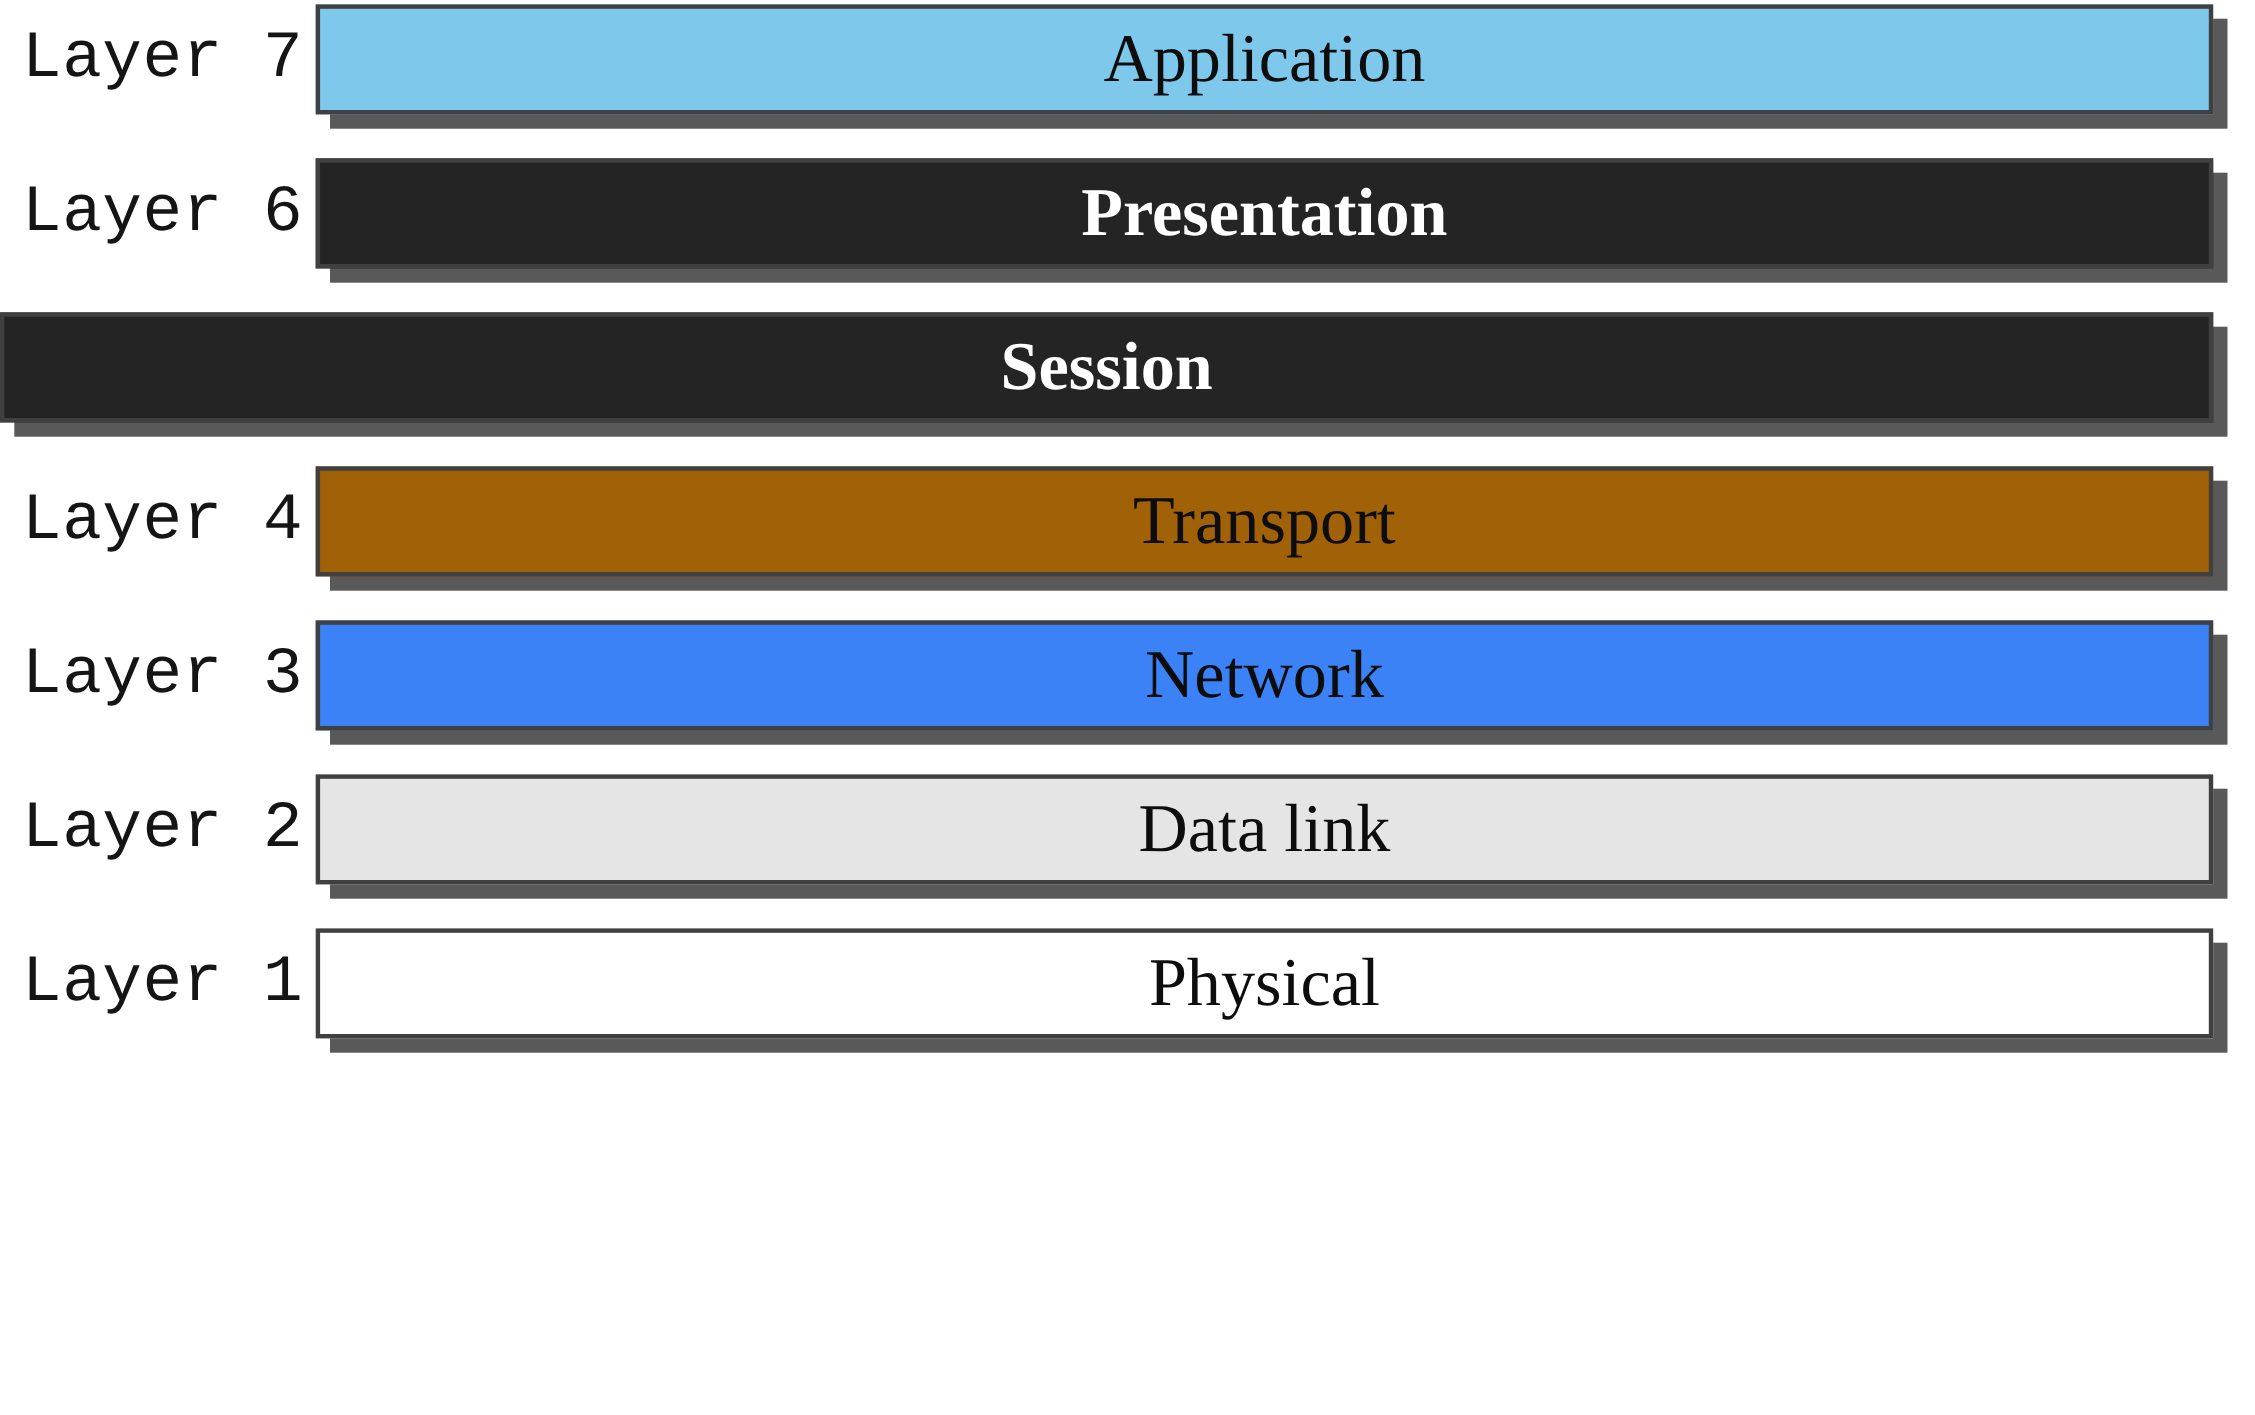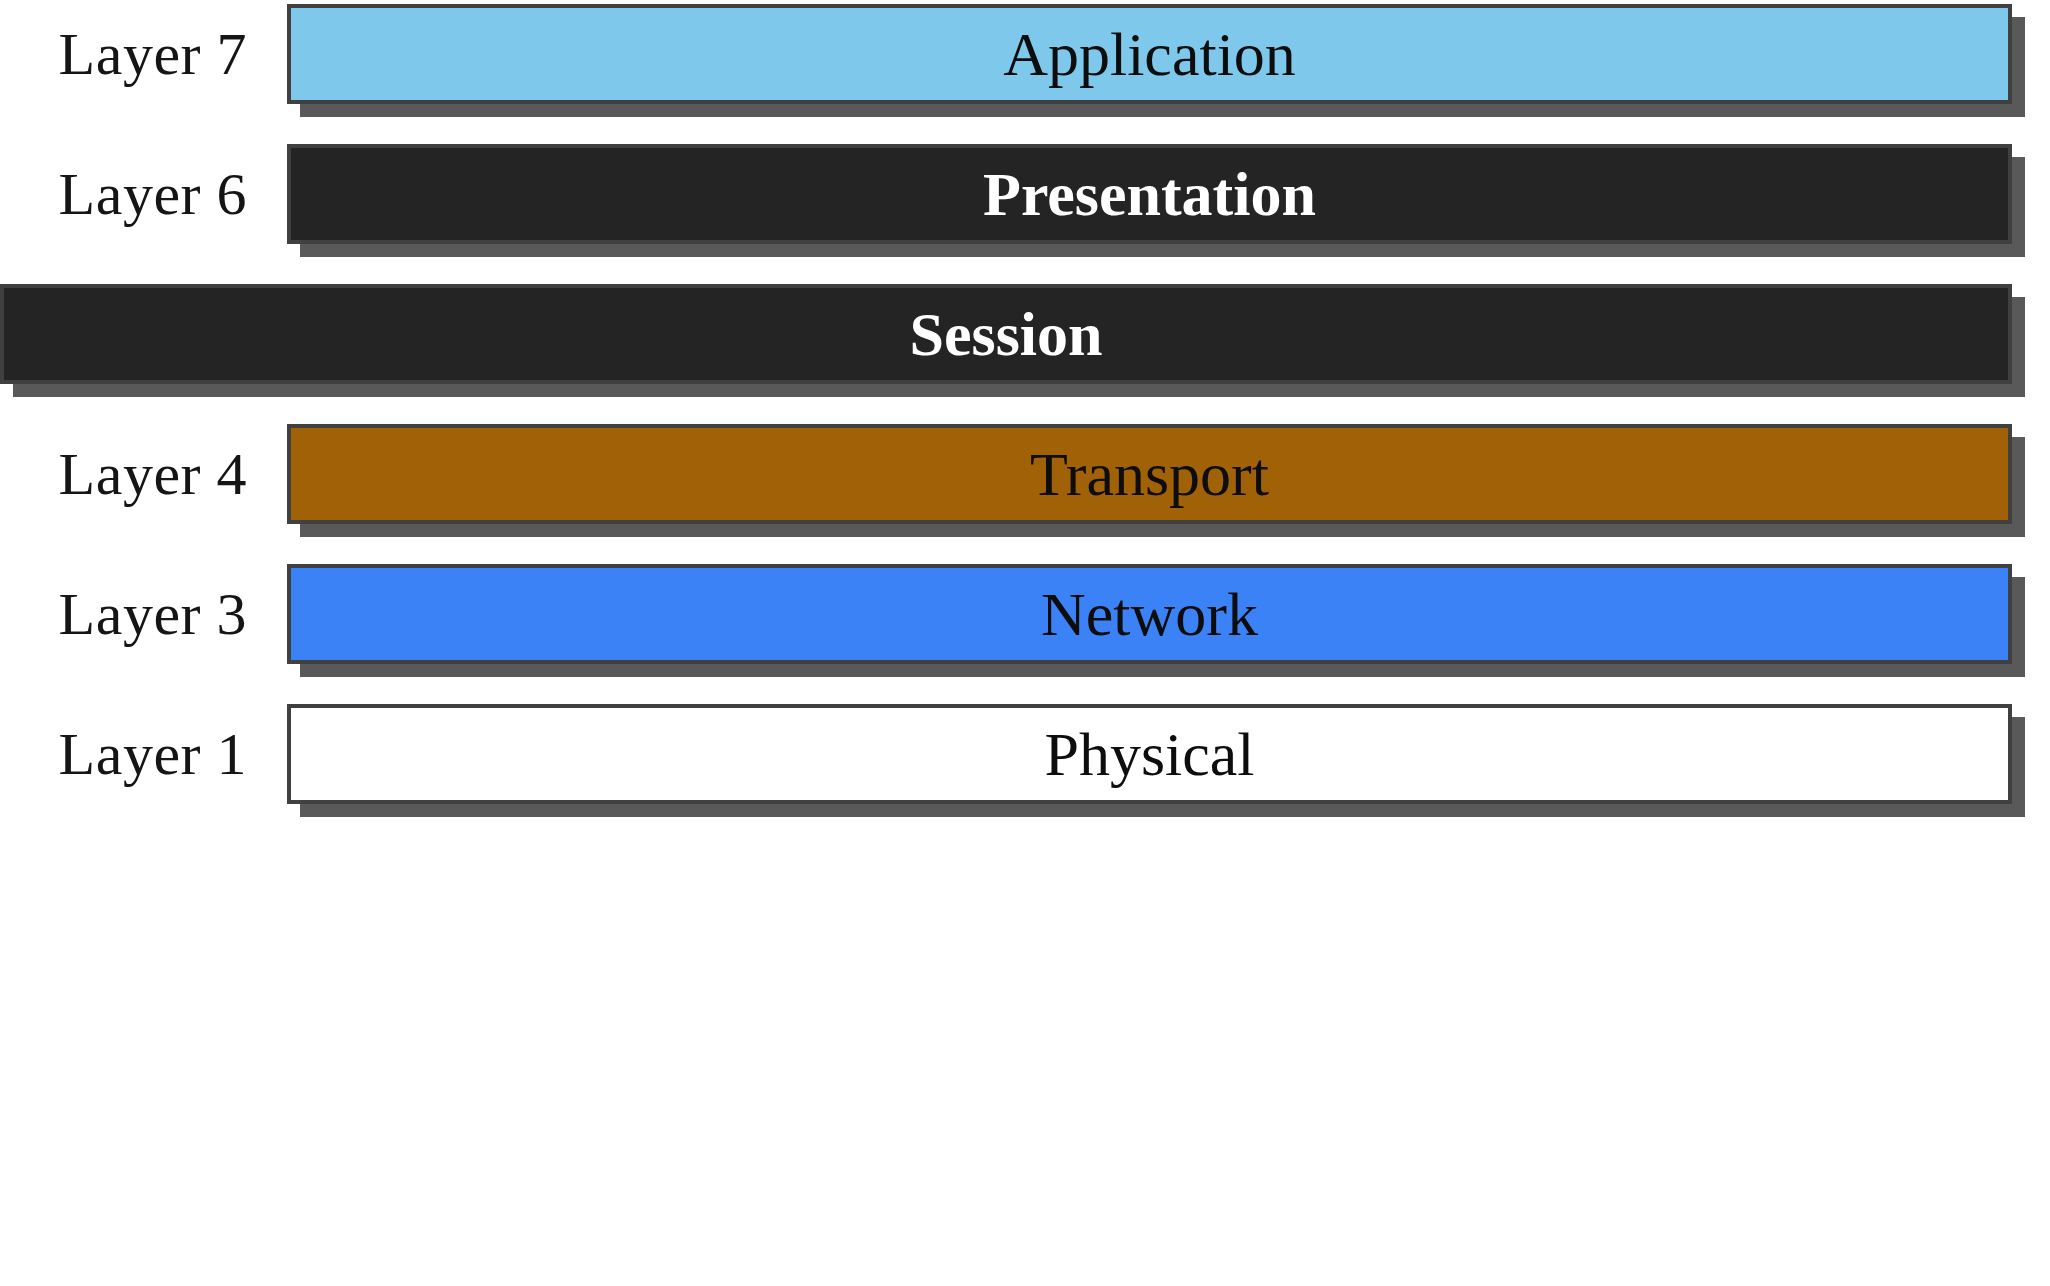--- a/index.html
+++ b/index.html
@@ -33,23 +33,24 @@
 
   .layer-label {
     width: 287px;
     flex: 0 0 287px;
     box-sizing: border-box;
     padding-right: 40px;
     text-align: right;
     font-size: 60px;
     line-height: 1;
     color: #151515;
-    font-family: Liberation Serif, serif;
+    font-family: Liberation Mono, monospace;
     white-space: nowrap;
     letter-spacing: 0.5px;
+    padding-left: 20px;
   }
 
   .bar-wrap {
     position: relative;
     flex: 1 1 auto;
     height: 100px;
     margin-right: 38px;
   }
 
   .bar-shadow {
@@ -140,20 +141,29 @@
   <div class="layer-row">
     <div class="layer-label">Layer 3</div>
     <div class="bar-wrap">
       <div class="bar-shadow"></div>
       <div class="bar fill-yellow">
         <span class="bar-text text-black">Network</span>
       </div>
     </div>
   </div>
 
+  <div class="layer-row">
+    <div class="layer-label">Layer 2</div>
+    <div class="bar-wrap">
+      <div class="bar-shadow"></div>
+      <div class="bar fill-gray">
+        <span class="bar-text text-black">Data link</span>
+      </div>
+    </div>
+  </div>
 
   <div class="layer-row">
     <div class="layer-label">Layer 1</div>
     <div class="bar-wrap">
       <div class="bar-shadow"></div>
       <div class="bar fill-white">
         <span class="bar-text text-black">Physical</span>
       </div>
     </div>
   </div>

